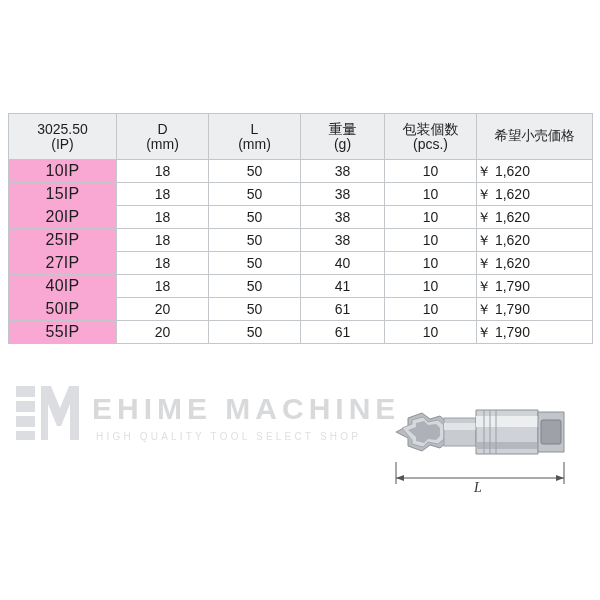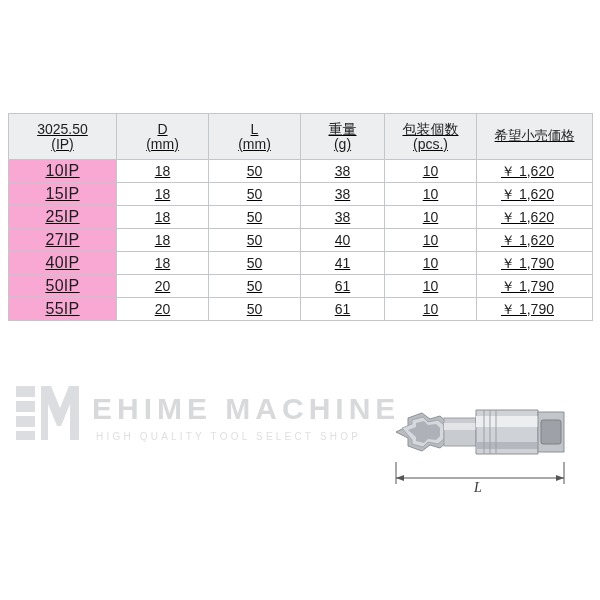--- a/index.html
+++ b/index.html
@@ -20,21 +20,20 @@
   #spec-table-wrap {
     position: absolute;
     left: 8px;
     top: 113px;
     width: 584px;
   }
   table.spec {
     border-collapse: collapse;
     width: 584px;
     table-layout: fixed;
-    text-decoration: underline;
   }
   table.spec col.c0 { width: 108px; }
   table.spec col.c1 { width: 92px; }
   table.spec col.c2 { width: 92px; }
   table.spec col.c3 { width: 84px; }
   table.spec col.c4 { width: 92px; }
   table.spec col.c5 { width: 116px; }
 
   table.spec th, table.spec td {
     border: 1px solid #c3c7cc;
@@ -58,21 +57,21 @@
   table.spec thead th.price {
     font-size: 13.5px;
     letter-spacing: -0.2px;
   }
   table.spec tbody td.model {
     background: #f9a8d4;
     font-size: 16px;
     letter-spacing: 0.3px;
   }
   table.spec tbody td.price {
-    text-align: center;
+    text-align: left;
     padding-right: 14px;
     font-size: 14px;
   }
   table.spec tbody tr td {
     height: 23px;
   }
 
   
   #logo {
     position: absolute;
@@ -176,20 +175,28 @@
           </tr>
           <tr>
             <td class="model">15IP</td>
             <td>18</td>
             <td>50</td>
             <td>38</td>
             <td>10</td>
             <td class="price">￥ 1,620</td>
           </tr>
           <tr>
+            <td class="model">20IP</td>
+            <td>18</td>
+            <td>50</td>
+            <td>38</td>
+            <td>10</td>
+            <td class="price">￥ 1,620</td>
+          </tr>
+          <tr>
             <td class="model">25IP</td>
             <td>18</td>
             <td>50</td>
             <td>38</td>
             <td>10</td>
             <td class="price">￥ 1,620</td>
           </tr>
           <tr>
             <td class="model">27IP</td>
             <td>18</td>

